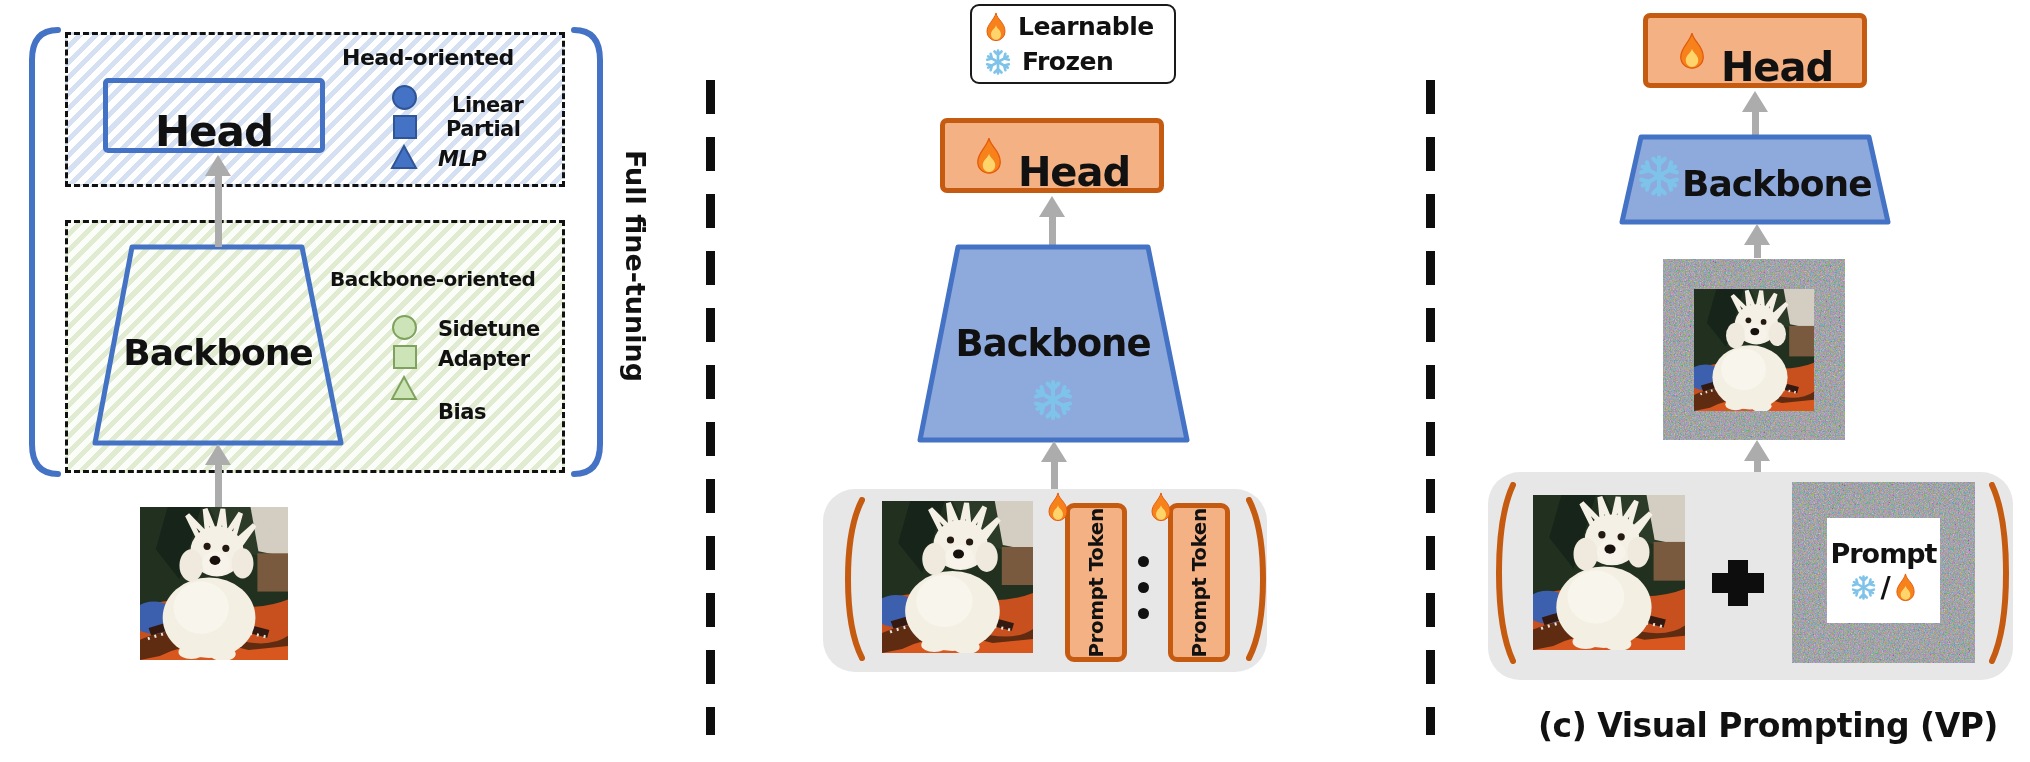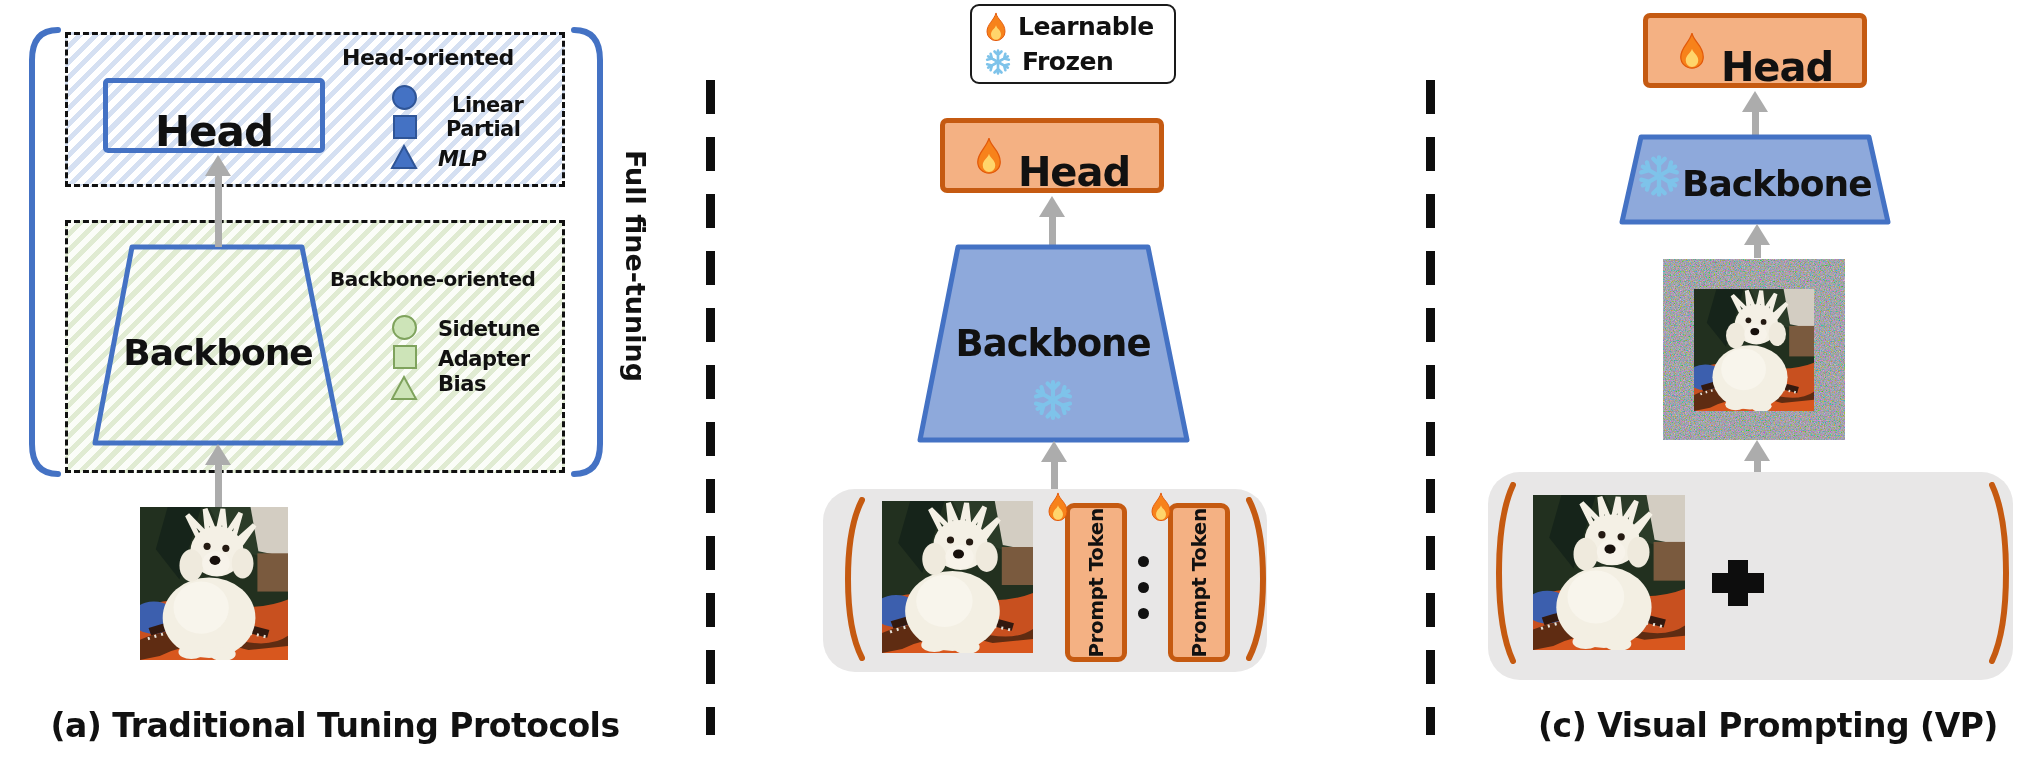--- a/index.html
+++ b/index.html
@@ -121,21 +121,21 @@
       <circle cx="13.5" cy="13.5" r="11.5" fill="#CDE4B8" stroke="#7FA35D" stroke-width="2"></circle>
     </svg>
   <svg class="abs" style="left:392px;top:344px" width="26" height="26" viewBox="0 0 26 26">
       <rect x="2" y="2" width="22" height="22" fill="#CDE4B8" stroke="#7FA35D" stroke-width="2"></rect>
     </svg>
   <svg class="abs" style="left:390px;top:375px" width="28" height="26" viewBox="0 0 28 26">
       <polygon points="14,2 26,24 2,24" fill="#CDE4B8" stroke="#7FA35D" stroke-width="2"></polygon>
     </svg>
   <div class="abs legend-label" style="left:438px;top:317px;">Sidetune</div>
   <div class="abs legend-label" style="left:438px;top:347px;">Adapter</div>
-  <div class="abs legend-label" style="left:438px;top:372px;">Bias</div>
+  <div class="abs legend-label" style="left:438px;top:400px;">Bias</div>
 
   <svg class="abs" style="left:90px;top:243px" width="256" height="204" viewBox="0 0 256 204">
     <polygon points="42,4 212,4 251,200 5,200" fill="none" stroke="#4472C4" stroke-width="5" stroke-linejoin="round"></polygon>
   </svg>
   <div class="abs bb-label" style="left:93px;top:332px;width:250px;">Backbone</div>
 
   <div class="abs arrow" style="left:204px;top:155px;width:28px;height:92px;">
     <div class="head"></div>
       <div class="shaft"></div>
   </div>
@@ -143,21 +143,20 @@
     <div class="head"></div>
       <div class="shaft"></div>
   </div>
 
   <svg class="abs" style="left:140px;top:507px" width="148" height="153">
       <use href="#dog-sym" width="148" height="153"></use>
     </svg>
 
   <div class="abs rot-label" style="left:497px;top:247px;width:270px;height:38px;transform:rotate(90deg);">Full fine-tuning</div>
 
-  <div class="abs caption" style="left:35px;top:706px;width:600px;">(a) Traditional Tuning Protocols</div>
 
   <div class="abs divider" style="left:706px;top:80px;height:655px;"></div>
   <div class="abs divider" style="left:1426px;top:80px;height:655px;"></div>
 
   <div class="abs legend-box" style="left:970px;top:4px;width:206px;height:80px;">
     <div class="legend-row">
       <svg width="24" height="30">
           <use href="#flame-sym" width="24" height="30"></use>
         </svg>
       <span>Learnable</span>
@@ -272,19 +271,37 @@
   </svg>
   <svg class="abs" style="left:1533px;top:495px" width="152" height="155">
       <use href="#dog-sym" width="152" height="155"></use>
     </svg>
 
   <div class="abs" style="left:1712px;top:560px;width:52px;height:46px;">
     <div class="plusbar" style="left:0;top:13px;width:52px;height:20px;"></div>
     <div class="plusbar" style="left:16px;top:0;width:20px;height:46px;"></div>
   </div>
 
+  <div class="abs noise-wrap" style="left:1792px;top:482px;width:183px;height:181px;">
+    <svg class="noisebg" viewBox="0 0 183 181" preserveAspectRatio="none">
+      <rect width="183" height="181" fill="#8f8f9f"></rect>
+      <rect width="183" height="181" filter="url(#noise-filter)"></rect>
+    </svg>
+    <div class="abs" style="left:35px;top:36px;width:113px;height:105px;background:#fff;display:flex;flex-direction:column;align-items:center;justify-content:center;gap:2px;">
+      <span style="font-weight:bold;font-size:27px;letter-spacing:-1px;">Prompt</span>
+      <span style="display:flex;align-items:center;gap:3px;">
+        <svg width="27" height="27">
+            <use href="#snow-sym" width="27" height="27"></use>
+          </svg>
+        <span style="font-weight:bold;font-size:28px;">/</span>
+        <svg width="23" height="29">
+            <use href="#flame-sym" width="23" height="29"></use>
+          </svg>
+      </span>
+    </div>
+  </div>
   <svg class="abs" style="left:1989px;top:482px" width="20" height="182" viewBox="0 0 20 182">
     <path d="M3 3 Q17 33 17 91 Q17 149 3 179" fill="none" stroke="#C55A11" stroke-width="6" stroke-linecap="round"></path>
   </svg>
 
   <div class="abs caption" style="left:1468px;top:706px;width:600px;">(c) Visual Prompting (VP)</div>
 
 </div>
 
 </body></html>

